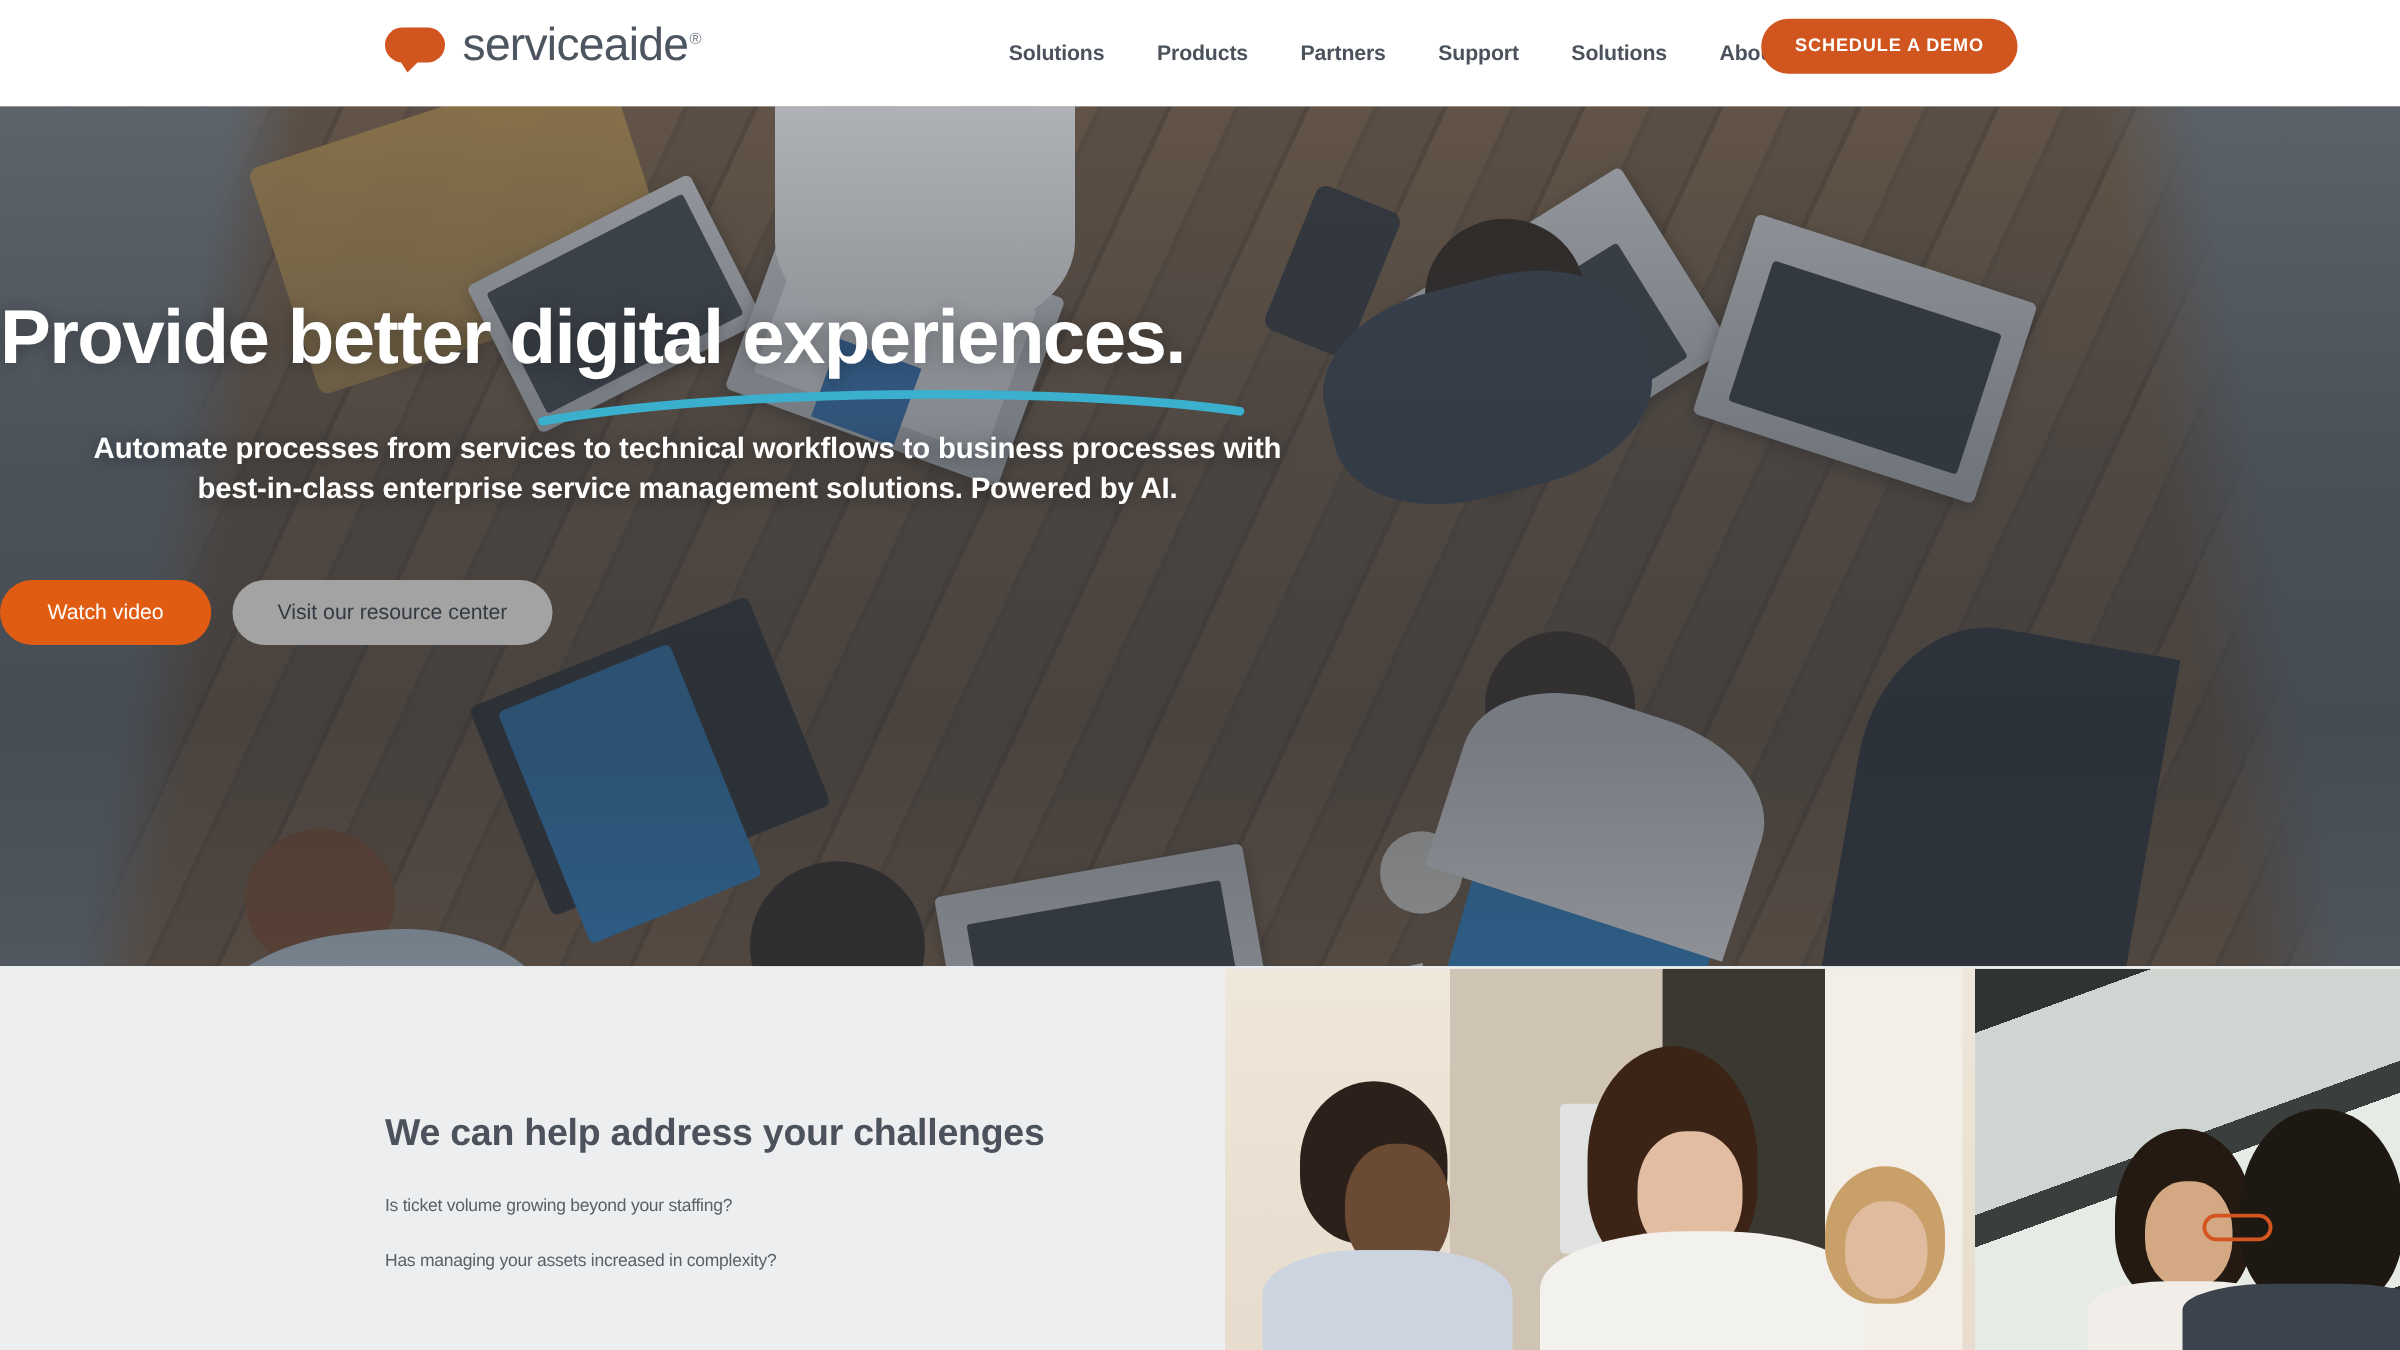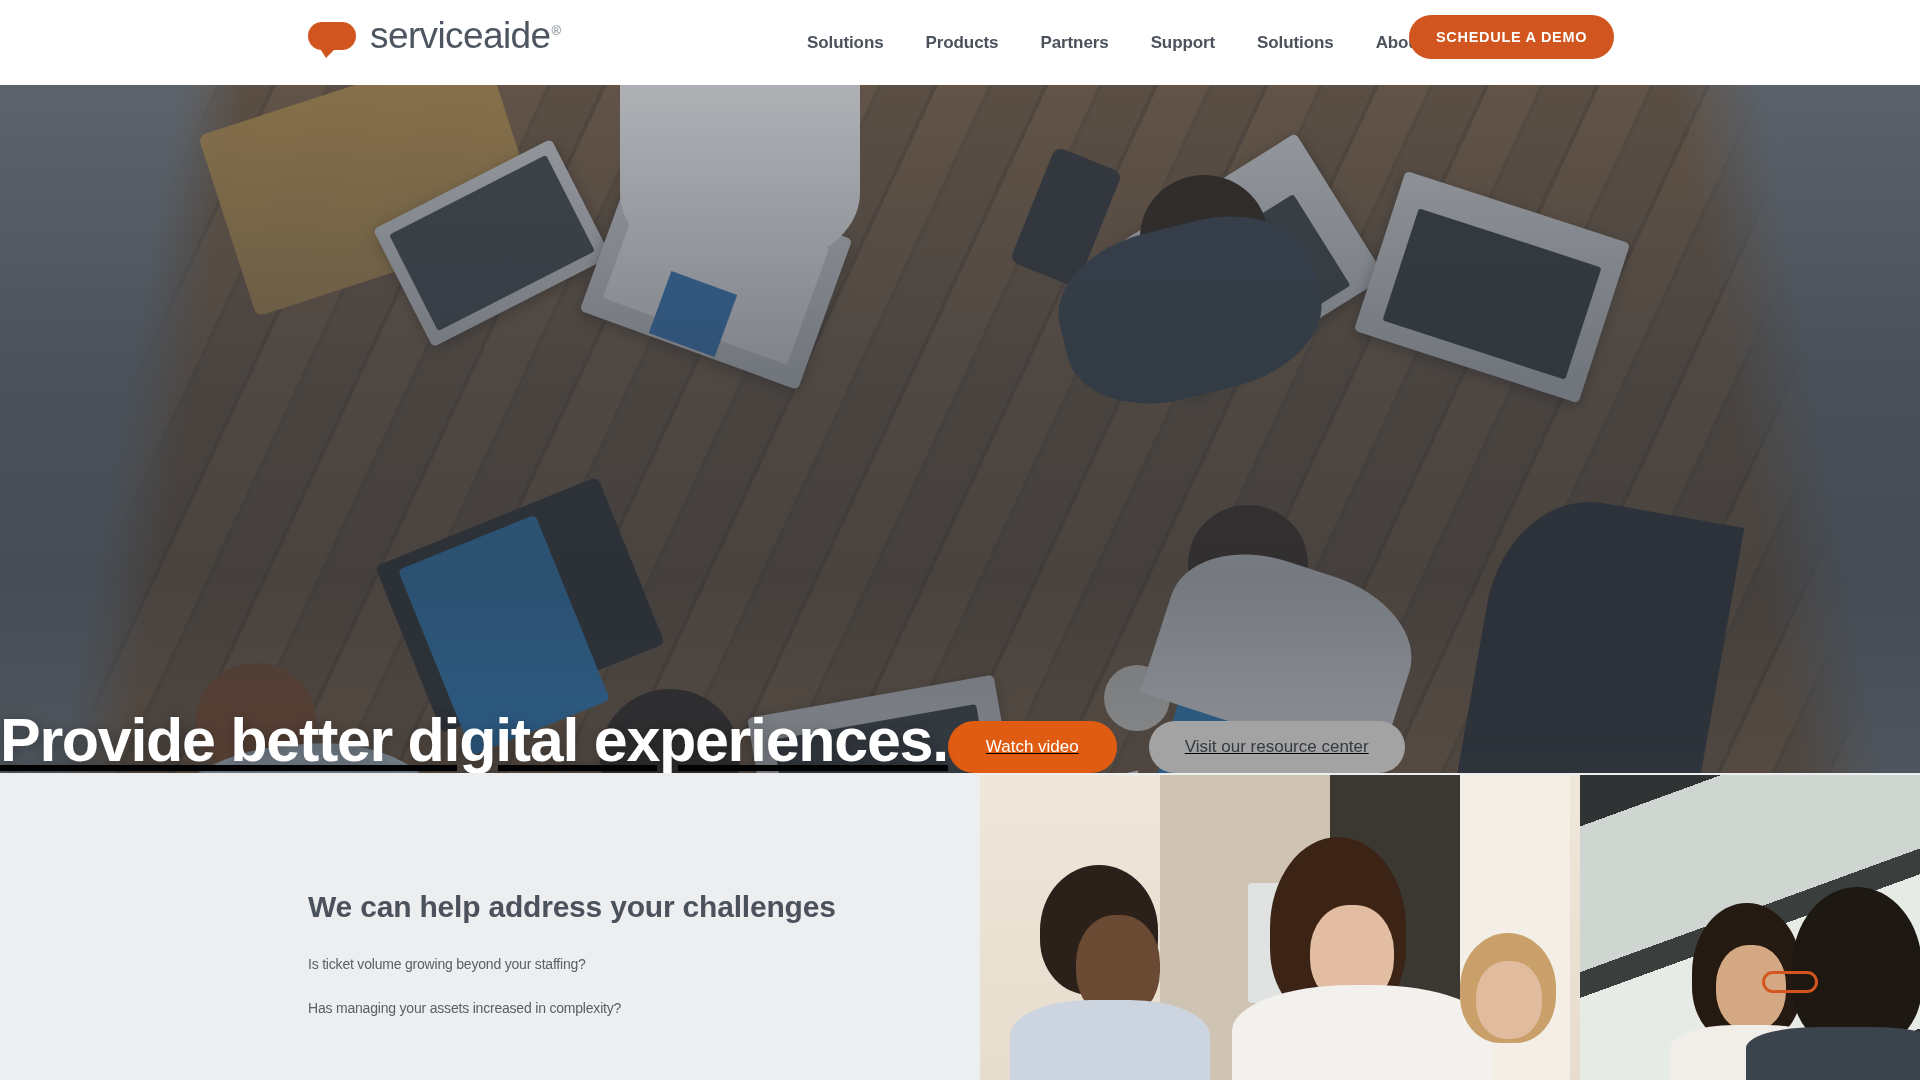--- a/index.html
+++ b/index.html
@@ -164,23 +164,22 @@
   .pp5b{ left:620px; top:0px; width:240px; height:180px; background:#e9eaec; border-radius:0 0 40% 40%;}
   .pp6b{ left:1480px; top:420px; width:240px; height:300px; background:#2c3138; border-radius:40% 0 0 0; transform:rotate(10deg);}
 
   .hero-scrim{
     position:absolute; inset:0;
     background:
       linear-gradient(180deg, rgba(60,66,74,.34) 0%, rgba(50,56,64,.58) 42%, rgba(44,50,58,.60) 72%, rgba(48,54,62,.48) 100%);
   }
   .hero-content{
     position:absolute; inset:0;
-    display:flex; flex-direction:row;
-    align-items:flex-end;
-    text-decoration:underline;
+    display:flex; flex-direction:column;
+    align-items:flex-start;
   }
   .hero-title-wrap{
     position:relative;
     margin-top:152px;
     text-align:center;
   }
   .hero-title{
     font-size:61px;
     font-weight:700;
     color:#ffffff;
@@ -201,21 +200,21 @@
     text-align:center;
     font-size:23.5px;
     font-weight:700;
     color:#ffffff;
     line-height:1.38;
     letter-spacing:-0.15px;
     text-shadow:0 2px 12px rgba(0,0,0,.35);
   }
   .hero-buttons{
     margin-top:57px;
-    display:flex; gap:32px;
+    display:flex; gap:17px;
     align-items:center;
   }
   .btn{
     height:52px;
     display:flex; align-items:center; justify-content:center;
     border-radius:26px;
     font-size:17px;
     font-weight:400;
     cursor:pointer;
     border:none;
@@ -356,20 +355,24 @@
 
   <div class="hero-content">
 
     <div class="hero-title-wrap">
       <h1 class="hero-title">Provide better digital experiences.</h1>
       <svg class="swoosh" viewBox="0 0 566 38">
         <path d="M4 32 C 150 6, 420 4, 562 24" fill="none" stroke="#3bafce" stroke-width="7" stroke-linecap="round"></path>
       </svg>
     </div>
 
+    <div class="hero-sub">
+      <div>Automate processes from services to technical workflows to business processes with</div>
+      <div>best-in-class enterprise service management solutions. Powered by AI.</div>
+    </div>
 
     <div class="hero-buttons">
       <button class="btn btn-primary">Watch video</button>
       <button class="btn btn-secondary">Visit our resource center</button>
     </div>
 
   </div>
 </section>
 
 <section class="challenges">

